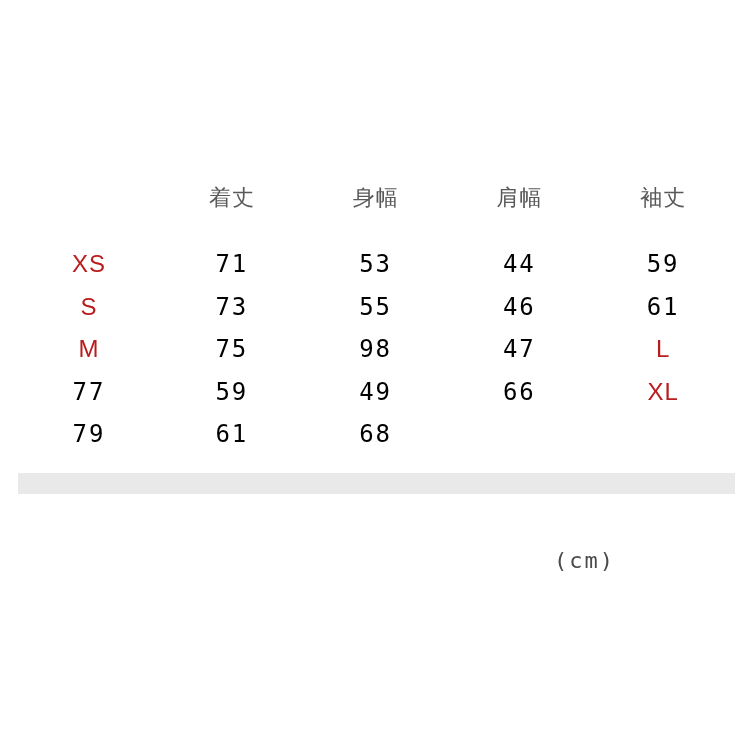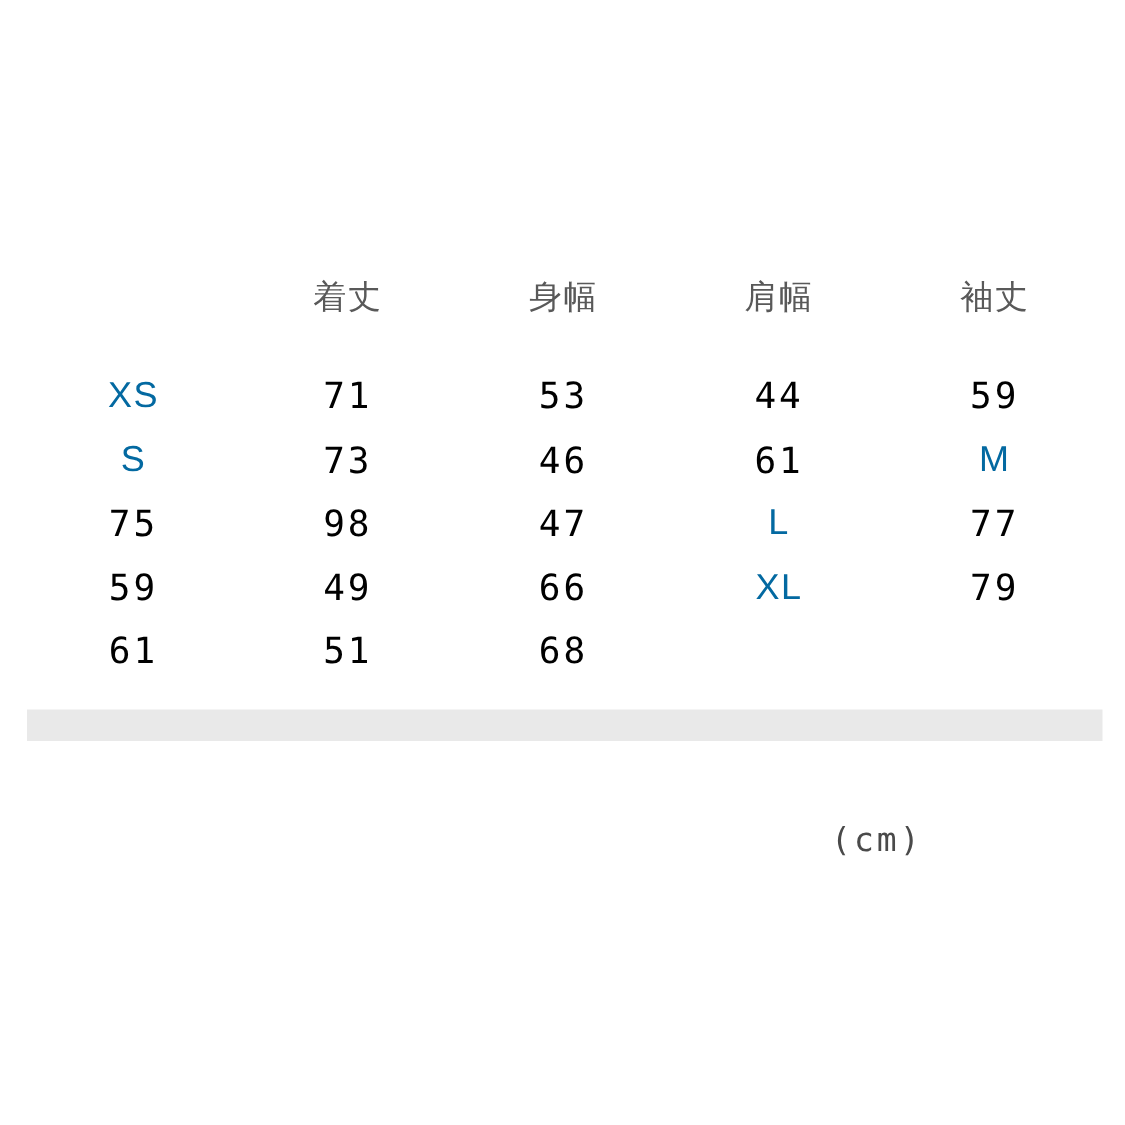--- a/index.html
+++ b/index.html
@@ -33,21 +33,21 @@
     color: #595959;
     letter-spacing: 1px;
   }
   .spacer-row {
     grid-column: 1 / -1;
     height: 25px;
   }
   .size-label-cell {
     height: 42.5px;
     font-size: 24px;
-    color: #0369a1;
+    color: #b91c1c;
     letter-spacing: 1px;
   }
   .value-cell {
     height: 42.5px;
     font-family: "DejaVu Sans Mono", monospace;
     font-size: 24px;
     color: #000000;
     letter-spacing: 2px;
   }
   .divider-bar {
@@ -80,38 +80,38 @@
     <div class="spacer-row"></div>
 
     <div class="cell size-label-cell">XS</div>
     <div class="cell value-cell">71</div>
     <div class="cell value-cell">53</div>
     <div class="cell value-cell">44</div>
     <div class="cell value-cell">59</div>
 
     <div class="cell size-label-cell">S</div>
     <div class="cell value-cell">73</div>
+    <div class="cell value-cell">55</div>
     <div class="cell value-cell">46</div>
     <div class="cell value-cell">61</div>
 
     <div class="cell size-label-cell">M</div>
     <div class="cell value-cell">75</div>
     <div class="cell value-cell">98</div>
     <div class="cell value-cell">47</div>
 
     <div class="cell size-label-cell">L</div>
     <div class="cell value-cell">77</div>
     <div class="cell value-cell">59</div>
     <div class="cell value-cell">49</div>
     <div class="cell value-cell">66</div>
 
     <div class="cell size-label-cell">XL</div>
     <div class="cell value-cell">79</div>
     <div class="cell value-cell">61</div>
-    <div class="cell value-cell">51</div>
     <div class="cell value-cell">68</div>
   </div>
 
   <div class="divider-bar" style="background: rgb(233, 233, 233);"></div>
 
   <div class="unit-note">(cm)</div>
 
 </div>
 
 </body></html>

